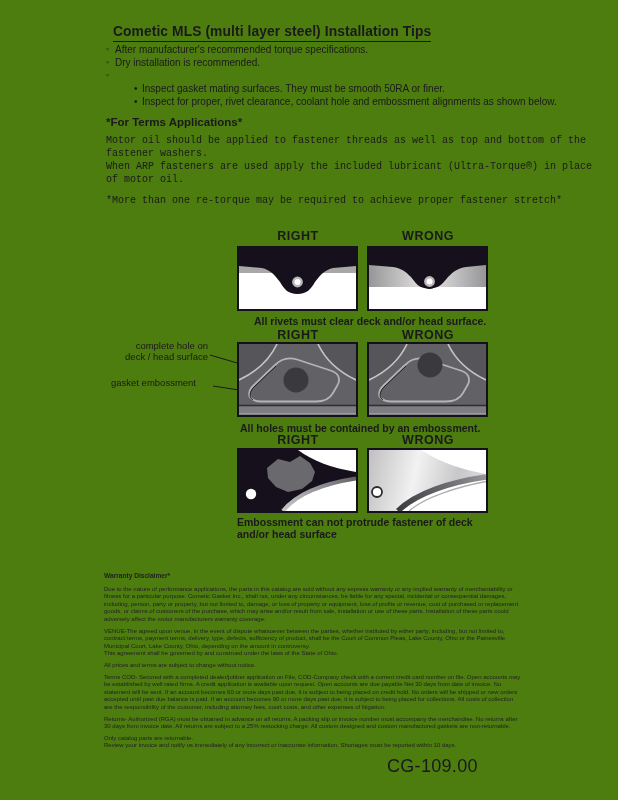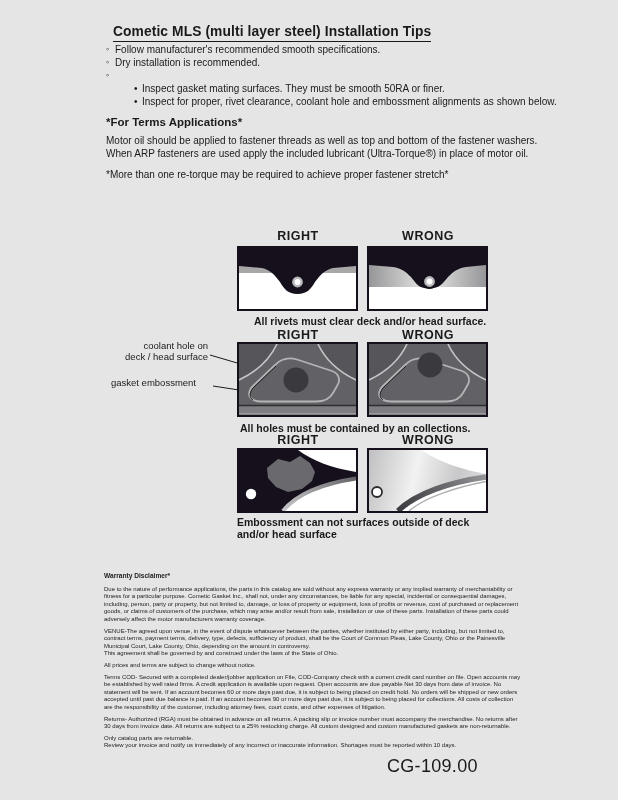--- a/index.html
+++ b/index.html
@@ -1,33 +1,33 @@
 <!DOCTYPE html>
 <html><head>
 <meta charset="utf-8">
 <style>
   * { margin:0; padding:0; box-sizing:border-box; }
   html,body { background:#ffffff; }
   .page {
-    position:relative; width:618px; height:800px; background:#e5e5e5;
+    position:relative; width:618px; height:800px; background:#4d7c0f;
     font-family:"Liberation Sans", sans-serif; color:#1a1a1a; overflow:hidden;
   }
   .abs { position:absolute; }
   .title {
     left:113px; top:24px; font-size:13.8px; font-weight:bold;
     border-bottom:1.5px solid #1a1a1a; padding-bottom:2px; letter-spacing:0.1px;
   }
   .bullets { left:106px; top:43px; width:500px; font-size:10px; line-height:13px; }
   .b-row { display:flex; }
   .b-row .mk { width:9px; flex:none; font-size:9px; }
   .b-row.sub { padding-left:28px; }
   .b-row.sub .mk { width:8px; font-size:10px; }
   .diesel { left:106px; top:116px; width:500px; font-size:10px; line-height:13px; }
   .diesel .heading { font-size:11.5px; font-weight:bold; margin-bottom:5px; }
-  .diesel p { white-space:pre-line; margin-bottom:8px; }
+  .diesel p { white-space:pre-line; margin-bottom:8px;font-family:Liberation Mono, monospace; }
   .diagrams { left:0; top:228px; width:618px; height:330px; }
   .pw-label { width:122px; text-align:center; font-size:12.5px; font-weight:bold; letter-spacing:0.5px; }
   .panel { border:2.5px solid #16101c; background:#fff; }
   .panel svg { display:block; }
   .caption { font-size:10.5px; font-weight:bold; line-height:12px; white-space:pre-line; }
   .ann { font-size:9.5px; line-height:11px; text-align:right; white-space:pre-line; }
   .disclaimer { left:104px; top:572px; width:474px; font-size:6px; line-height:7.6px; color:#222; }
   .disclaimer .dheading { font-size:6.6px; font-weight:bold; margin-bottom:6px; }
   .disclaimer p { white-space:pre-line; margin-bottom:4px; }
   .page-code { left:387px; top:756px; font-size:18px; letter-spacing:0.3px; }
@@ -35,21 +35,21 @@
 </head>
 <body>
 
 <div class="page">
 
   <div class="abs title">Cometic MLS (multi layer steel) Installation Tips</div>
 
   <div class="abs bullets">
     <div class="b-row">
         <span class="mk">◦</span>
-        <span>Follow manufacturer's recommended smooth specifications.</span>
+        <span>After manufacturer's recommended torque specifications.</span>
       </div>
     <div class="b-row">
         <span class="mk">◦</span>
         <span>Dry installation is recommended.</span>
       </div>
     <div class="b-row">
         <span class="mk">◦</span>
       </div>
     <div class="b-row sub">
         <span class="mk">•</span>
@@ -98,21 +98,21 @@
         <path d="M0,0 H117 V17 L97,19 C89,20.5 85,23 79,29 C74,35 71,40.5 60,40.5 C49,40.5 47,35 42,29 C36,23 32,20.5 24,19 L0,17 Z" fill="#16101c"></path>
         <circle cx="60.5" cy="33.5" r="6.5" fill="#b8b8ba" stroke="#16101c" stroke-width="2.2"></circle>
         <circle cx="60.5" cy="33.5" r="3" fill="#ffffff"></circle>
       </svg>
     </div>
     <div class="abs caption" style="left:237px; top:87px;margin-left:17px;">All rivets must clear deck and/or head surface.</div>
 
     <div class="abs pw-label" style="left:237px; top:100px;">RIGHT</div>
     <div class="abs pw-label" style="left:367px; top:100px;">WRONG</div>
 
-    <div class="abs ann" style="left:108px; top:112px; width:100px;">coolant hole on
+    <div class="abs ann" style="left:108px; top:112px; width:100px;">complete hole on
 deck / head surface</div>
     <div class="abs ann" style="left:80px; top:149px; width:116px;">gasket embossment</div>
     <svg class="abs" style="left:205px; top:114px;" width="100" height="60" viewBox="0 0 100 60">
       <line x1="5" y1="13" x2="90" y2="38" stroke="#1a1a1a" stroke-width="1"></line>
       <line x1="8" y1="44" x2="60" y2="52" stroke="#1a1a1a" stroke-width="1"></line>
     </svg>
 
     <div class="abs panel" style="left:237px; top:114px;">
       <svg width="117" height="71" viewBox="0 0 117 71">
         <rect x="0" y="0" width="117" height="71" fill="#626266"></rect>
@@ -136,21 +136,21 @@
         <path d="M117,0 H79 C86,15 100,28 117,36 Z" fill="#56565a"></path>
         <path d="M79,0 C86,15 100,28 117,36" fill="none" stroke="#c6c6c8" stroke-width="1.6"></path>
         <rect x="0" y="61.8" width="117" height="9.2" fill="#7e7e82"></rect>
         <path d="M0,61.5 H117" stroke="#2e2e32" stroke-width="1.4"></path>
         <path d="M0,69.6 H117" stroke="#9e9ea0" stroke-width="1"></path>
         <path d="M13,55 C9,53 9,47 14,42 L36,21 C42,15 50,13 58,15.5 L93,27 C100,29.5 102,36 98,42 L94,49 C91,54.5 85,57.5 77,57.5 L22,57.5 C17,57.5 15,56.5 13,55 Z" fill="none" stroke="#b4b4b6" stroke-width="1.8"></path>
         <path d="M14,56 C10,54 10,48 15,43 L37,22" fill="none" stroke="#1e1e22" stroke-width="1"></path>
         <circle cx="61" cy="21" r="12.5" fill="#3a3a3e"></circle>
       </svg>
     </div>
-    <div class="abs caption" style="left:240px; top:194px;">All holes must be contained by an collections.</div>
+    <div class="abs caption" style="left:240px; top:194px;">All holes must be contained by an embossment.</div>
 
     <div class="abs pw-label" style="left:237px; top:205px;">RIGHT</div>
     <div class="abs pw-label" style="left:367px; top:205px;">WRONG</div>
 
     <div class="abs panel" style="left:237px; top:220px;">
       <svg width="117" height="61" viewBox="0 0 117 61">
         <defs>
           <linearGradient id="r3r" gradientUnits="userSpaceOnUse" x1="45" y1="61" x2="117" y2="28">
             <stop offset="0%" stop-color="#c6c6c8"></stop>
               <stop offset="100%" stop-color="#636367"></stop>
@@ -178,21 +178,21 @@
               <stop offset="100%" stop-color="#96969a"></stop>
           </linearGradient>
         </defs>
         <rect x="0" y="0" width="117" height="61" fill="#ffffff"></rect>
         <path d="M0,0 H52 C72,13 95,20 117,24 L117,28 C84,32 52,42 33,61 L0,61 Z" fill="url(#r3wB)"></path>
         <path d="M29,61 C47,43 82,32 117,27" fill="none" stroke="url(#r3wS)" stroke-width="5.5"></path>
         <path d="M40,61 C56,47 88,37 117,31.5" fill="none" stroke="#aeaeb0" stroke-width="1.4"></path>
         <circle cx="8" cy="42" r="5" fill="#ffffff" stroke="#2c2c30" stroke-width="1.8"></circle>
       </svg>
     </div>
-    <div class="abs caption" style="left:237px; top:288px;">Embossment can not surfaces outside of deck
+    <div class="abs caption" style="left:237px; top:288px;">Embossment can not protrude fastener of deck
 and/or head surface</div>
 
   </div>
 
   <div class="abs disclaimer">
     <div class="dheading">Warranty Disclaimer*</div>
     <p>Due to the nature of performance applications, the parts in this catalog are sold without any express warranty or any implied warranty of merchantability or
 fitness for a particular purpose.  Cometic Gasket Inc., shall not, under any circumstances, be liable for any special, incidental or consequential damages,
 including, person, party or property, but not limited to, damage, or loss of property or equipment, loss of profits or revenue, cost of purchased or replacement
 goods, or claims of customers of the purchase, which may arise and/or result from sale, installation or use of these parts.  Installation of these parts could

